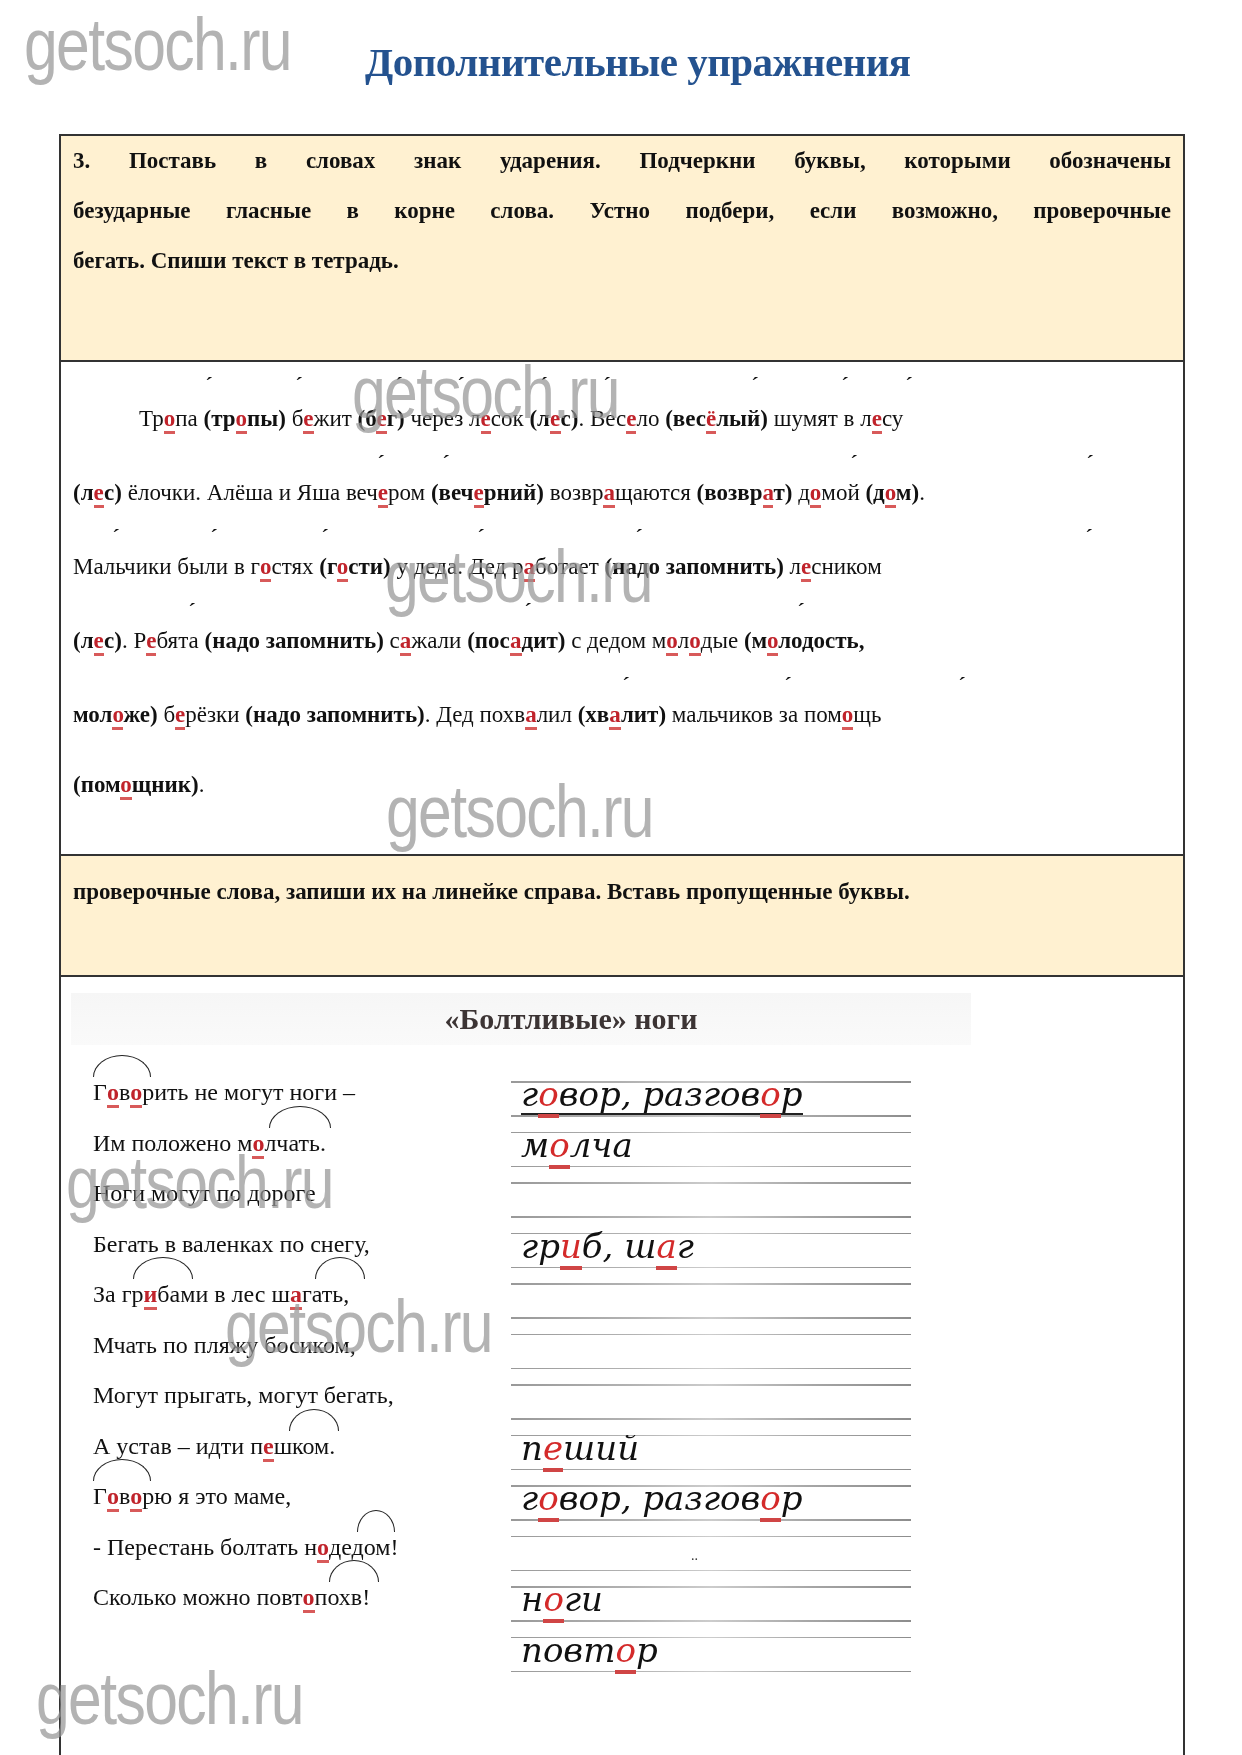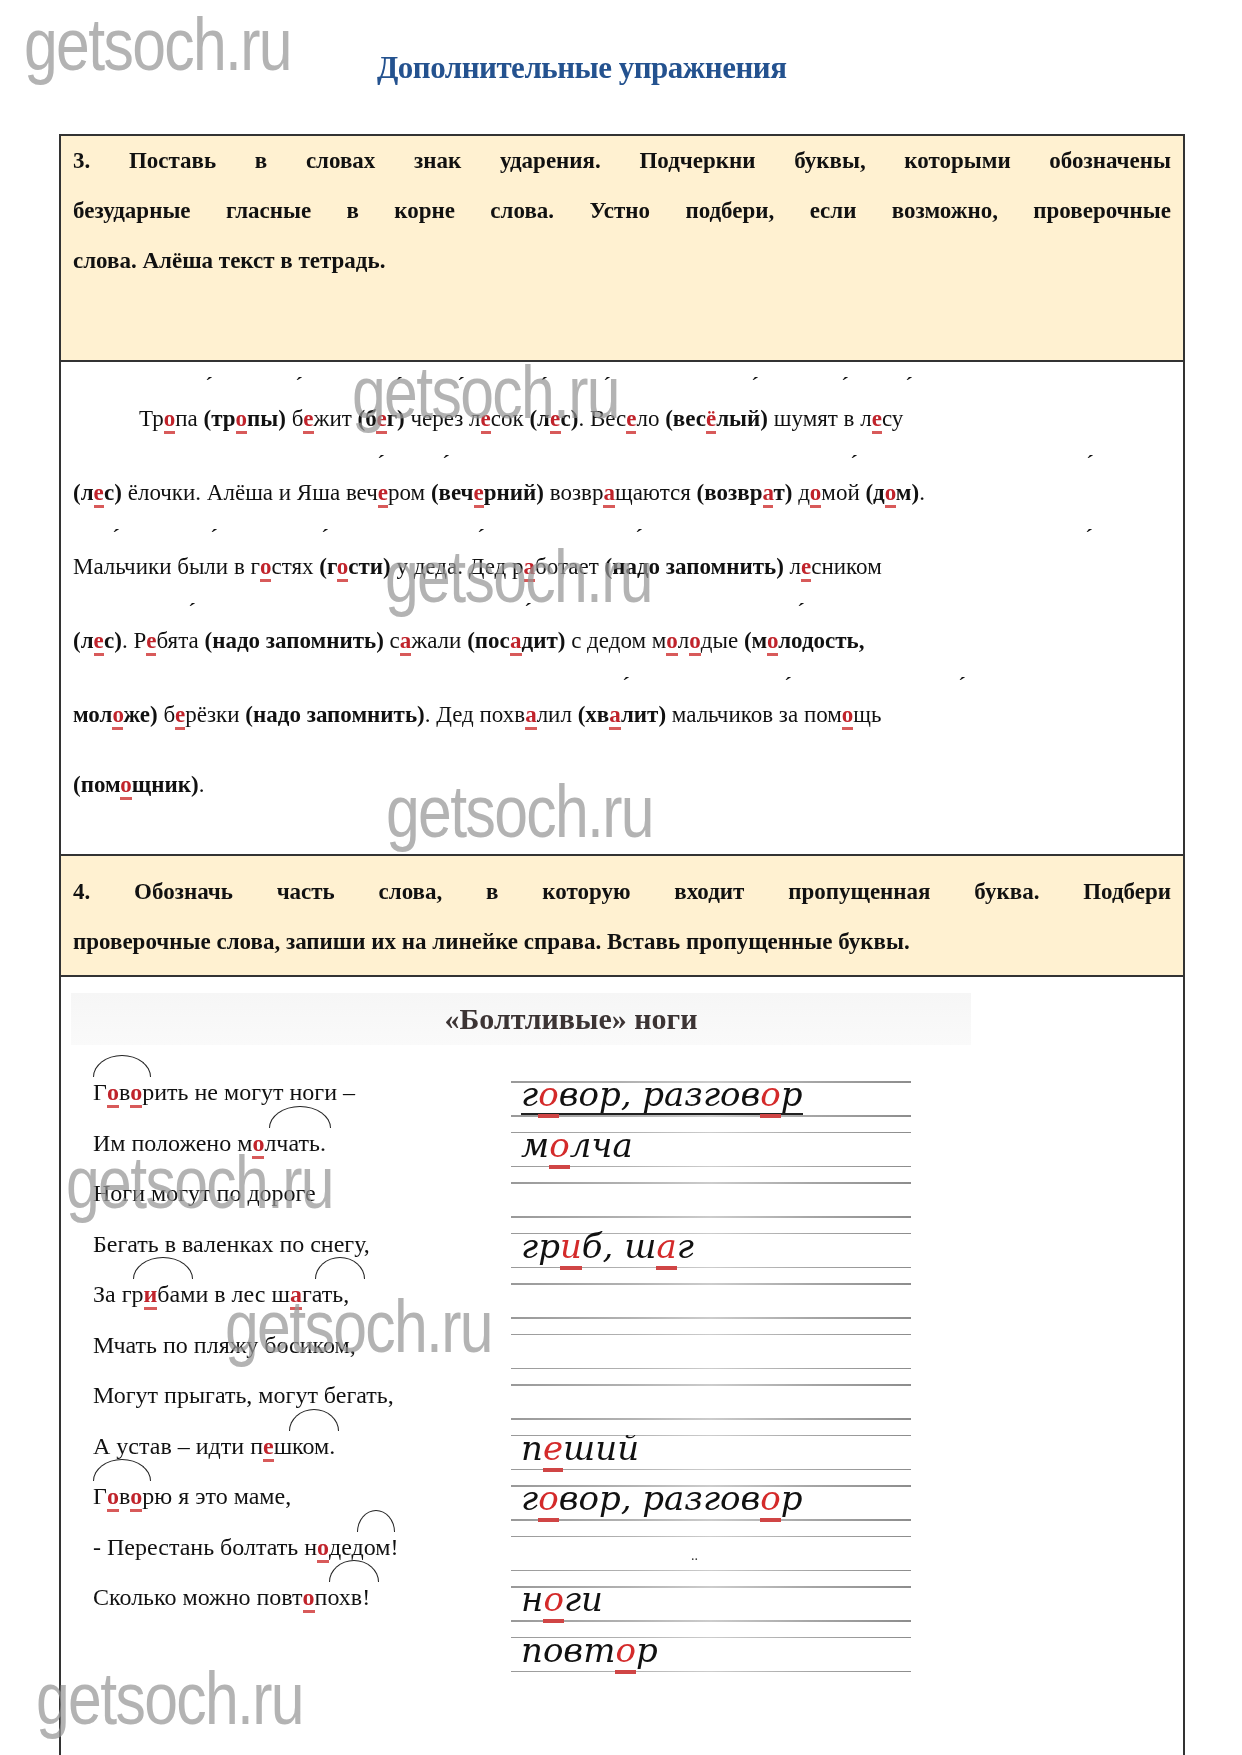--- a/index.html
+++ b/index.html
@@ -7,23 +7,23 @@
       width: 1242px; height: 1755px; position: relative; overflow: hidden;
       font-family: "Liberation Serif", "DejaVu Serif", serif; color: #111;
     }
     .watermark {
       position: absolute; font-family: "Liberation Sans", "DejaVu Sans", sans-serif;
       color: rgba(150,150,150,0.72); font-size: 74px; letter-spacing: -2px;
       transform: scaleX(0.82); transform-origin: left top; pointer-events: none; z-index: 20;
       line-height: 1;
     }
     .page-title {
-      position: absolute; left: 365px; top: 38px; margin: 12px;
+      position: absolute; left: 365px; top: 38px; margin: 0;
       font-family: "Liberation Serif", "DejaVu Serif", serif; font-weight: bold;
-      font-size: 31px; color: #24528f; letter-spacing: -0.5px;
+      font-size: 41px; color: #24528f; letter-spacing: -0.5px;
     }
     .sheet {
       position: absolute; left: 59px; top: 134px; width: 1126px;
       border: 2px solid #333; box-sizing: border-box;
     }
     .task-header {
       background: #fff1d1; border-bottom: 2px solid #333; box-sizing: border-box;
       font-weight: bold; font-size: 23px; line-height: 50px; padding: 0 12px;
       text-align: justify;
     }
@@ -76,21 +76,21 @@
 <div class="watermark" style="left:225px;top:1290px;">getsoch.ru</div>
 <div class="watermark" style="left:36px;top:1662px;">getsoch.ru</div>
 
 <h1 class="page-title">Дополнительные упражнения</h1>
 
 <div class="sheet">
 
   <div class="task-header task3-header">
     <p class="justify-line">3. Поставь в словах знак ударения. Подчеркни буквы, которыми обозначены</p>
     <p class="justify-line">безударные гласные в корне слова. Устно подбери, если возможно, проверочные</p>
-    <p>слова. Алёша текст в тетрадь.</p>
+    <p>бегать. Спиши текст в тетрадь.</p>
   </div>
 
   <div class="dictation">
     <div class="stress-row" style="top:10px;">
       <span class="stress" style="left:143px">ˊ</span>
       <span class="stress" style="left:233px">ˊ</span>
       <span class="stress" style="left:333px">ˊ</span>
       <span class="stress" style="left:395px">ˊ</span>
       <span class="stress" style="left:478px">ˊ</span>
       <span class="stress" style="left:541px">ˊ</span>
@@ -129,21 +129,20 @@
       <span class="stress" style="left:560px">ˊ</span>
       <span class="stress" style="left:722px">ˊ</span>
       <span class="stress" style="left:896px">ˊ</span>
     </div>
     <div class="d-line" style="top:340px;"><span style="font-weight: bold;">мол</span><span class="v">о</span><span style="font-weight: bold;">же)</span><span> б</span><span class="v">е</span><span>рёзки </span><span style="font-weight: bold;">(надо запомнить)</span><span>. Дед похв</span><span class="v">а</span><span>лил </span><span style="font-weight: bold;">(хв</span><span class="v">а</span><span style="font-weight: bold;">лит)</span><span> мальчиков за пом</span><span class="v">о</span><span>щь</span></div>
 
     <div class="d-line" style="top:410px;"><span style="font-weight: bold;">(пом</span><span class="v">о</span><span style="font-weight: bold;">щник)</span><span>.</span></div>
   </div>
 
   <div class="task-header task4-header">
-    <p class="justify-line">4. Обозначь часть слова, в которую входит пропущенная буква. Подбери</p>
     <p>проверочные слова, запиши их на линейке справа. Вставь пропущенные буквы.</p>
   </div>
 
   <div class="poem-section">
     <div class="poem-card">
       <div class="poem-title">«Болтливые»  ноги</div>
       <div class="poem-lines" id="poem-lines">
           <div class="poem-line"><span>Г</span><span class="v">о</span><span>в</span><span class="v">о</span><span>рить не могут ноги –</span><span class="arc" style="left: 0px; width: 58px;"></span></div>
           <div class="poem-line"><span>Им положено м</span><span class="v">о</span><span>лчать.</span><span class="arc" style="left: 176px; width: 62px;"></span></div>
           <div class="poem-line"><span>Ноги могут по дороге</span></div>

